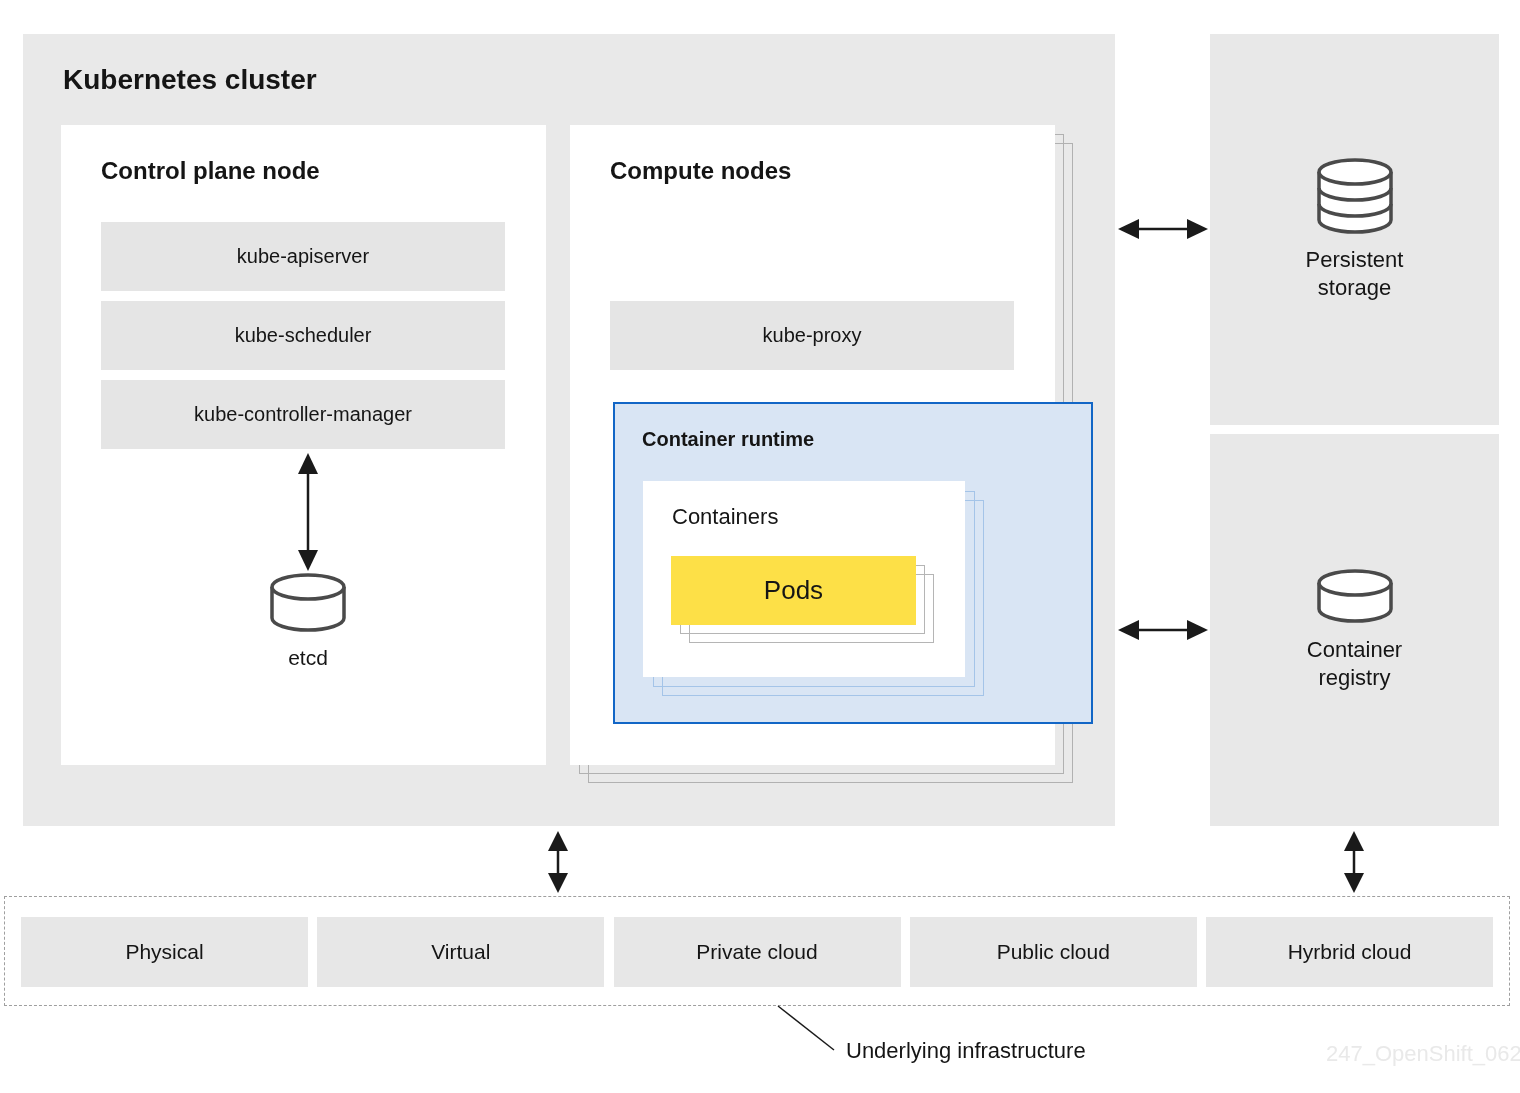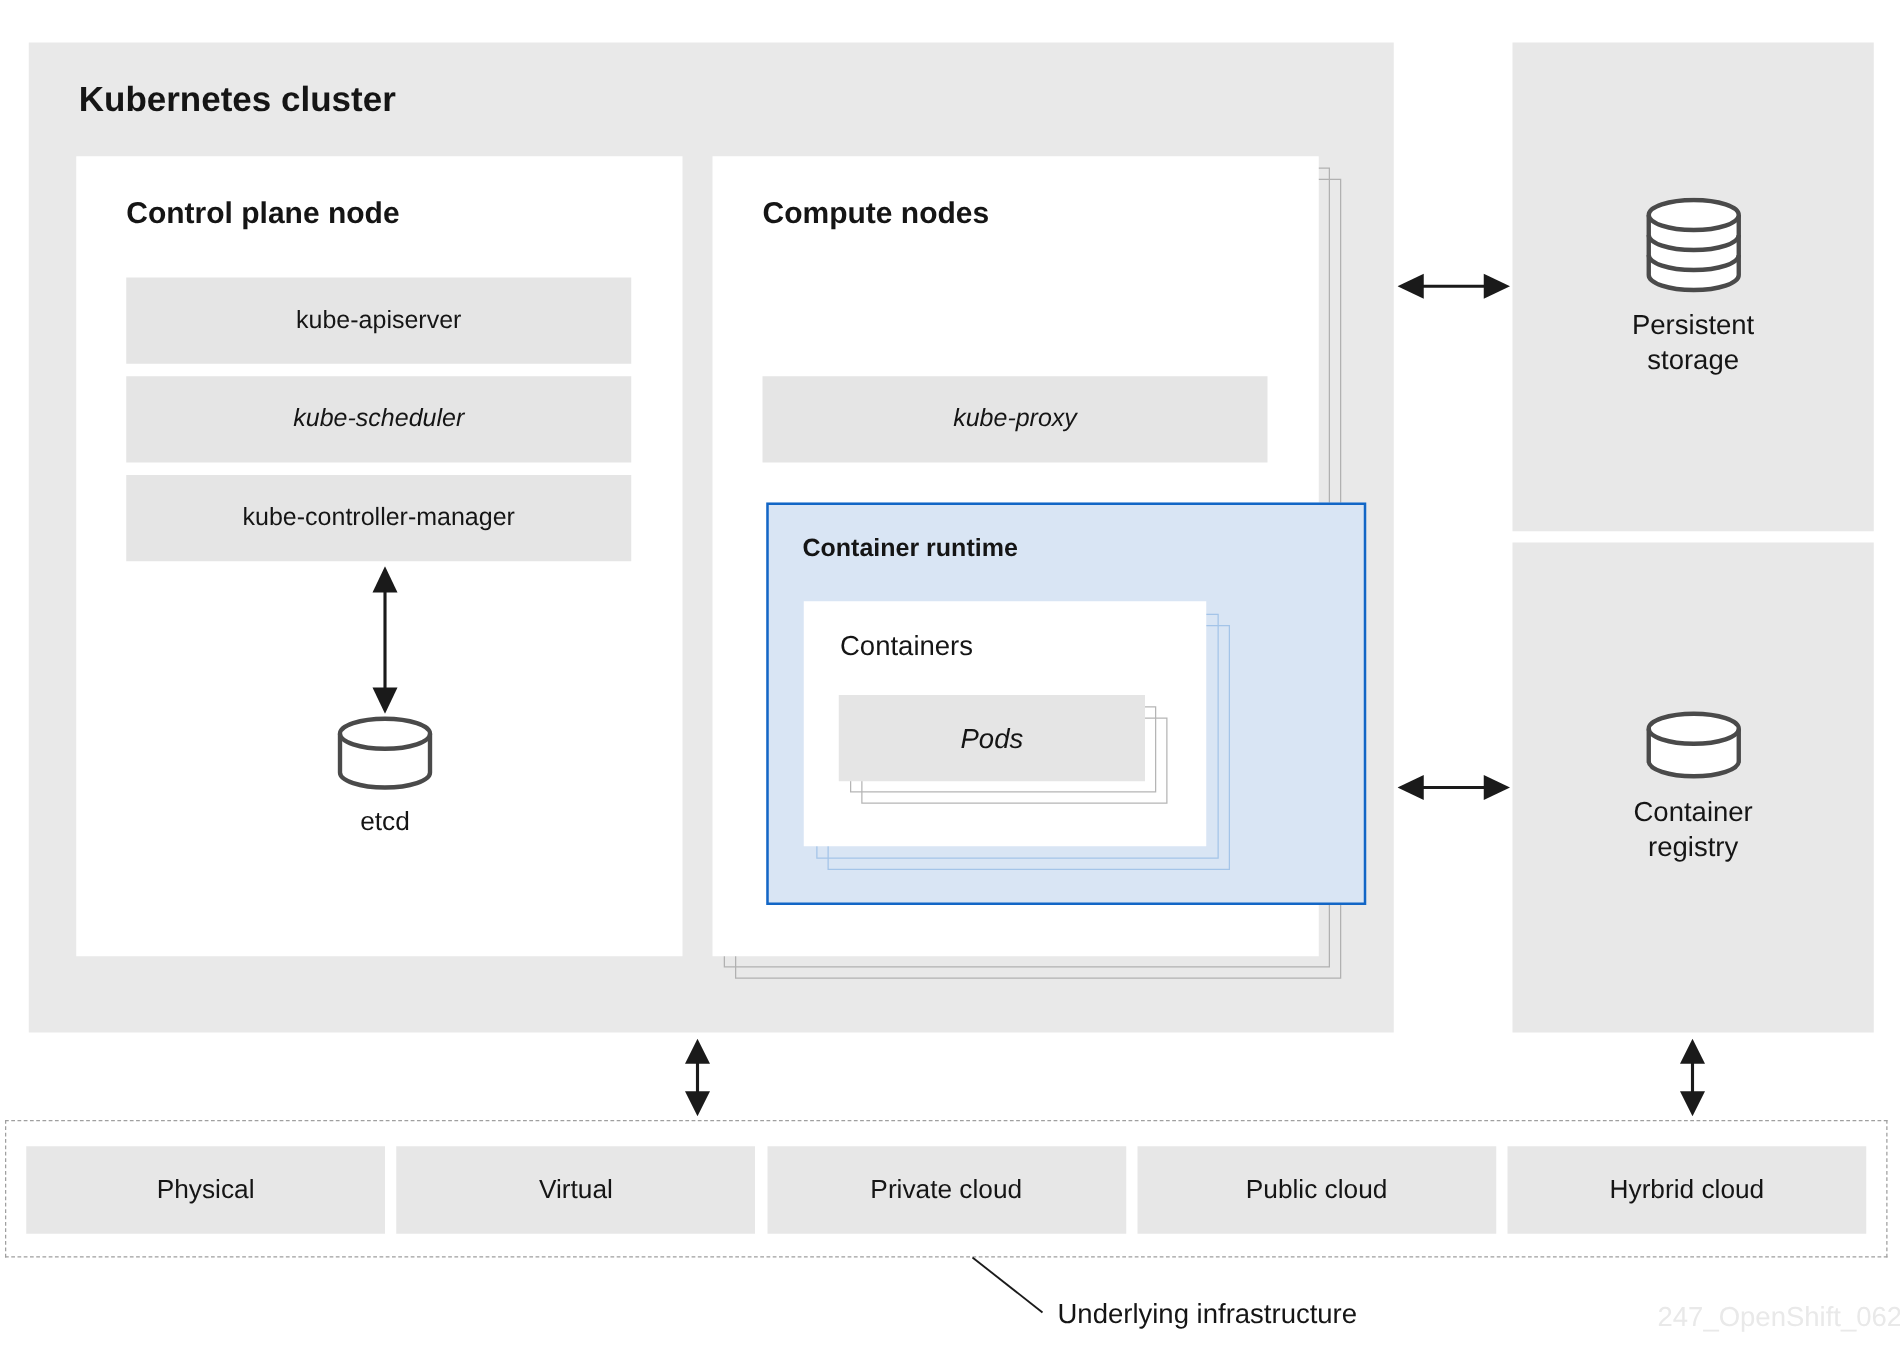--- a/index.html
+++ b/index.html
@@ -39,21 +39,21 @@
     font-size: 24px; font-weight: bold;
   }
   .bar {
     position: absolute;
     left: 40px; width: 404px; height: 69px;
     background: #e5e5e5;
     display: flex; align-items: center; justify-content: center;
     font-size: 20px;
   }
   .bar.r1 { top: 97px; }
-  .bar.r2 { top: 176px; font-style: italic; }
+  .bar.r2 { top: 176px; }
   .bar.r3 { top: 255px; }
 
   
   .stack { position: absolute; border: 1px solid #b1b1b1; background: transparent; }
   .compute-stack { width: 485px; height: 640px; }
   .compute-stack.s1 { left: 556px; top: 100px; }
   .compute-stack.s2 { left: 565px; top: 109px; }
 
   .etcd-arrow { position: absolute; left: 234px; top: 328px; }
   .etcd-icon  { position: absolute; left: 207px; top: 446px; }
@@ -86,24 +86,23 @@
     background: #ffffff;
   }
   .containers-label { position: absolute; left: 29px; top: 23px; font-size: 22px; }
   .pods-stack { width: 245px; height: 69px; border-color: #b5b5b5; }
   .pods-stack.s1 { left: 37px; top: 84px; }
   .pods-stack.s2 { left: 46px; top: 93px; }
   .pods {
     position: absolute;
     left: 28px; top: 75px;
     width: 245px; height: 69px;
-    background: #e5e5e5;
+    background: #fde047;
     display: flex; align-items: center; justify-content: center;
-    font-size: 22px;
-    font-style: italic;
+    font-size: 26px;
   }
 
   
   .side-box {
     position: absolute;
     left: 1210px; width: 289px;
     background: #e8e8e8;
     display: flex; flex-direction: column;
     align-items: center; justify-content: center;
     gap: 10px;

